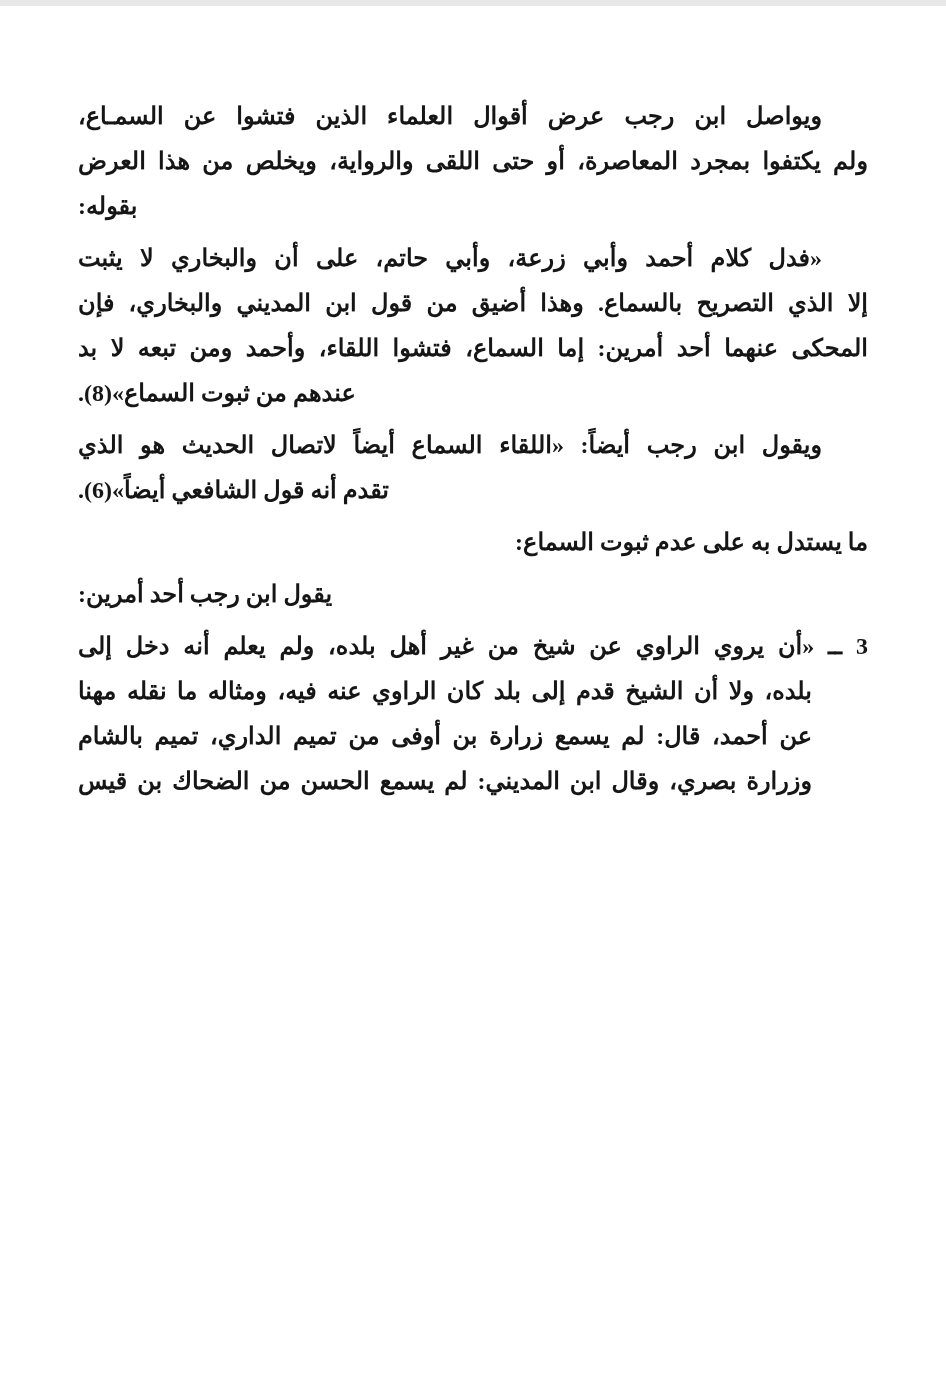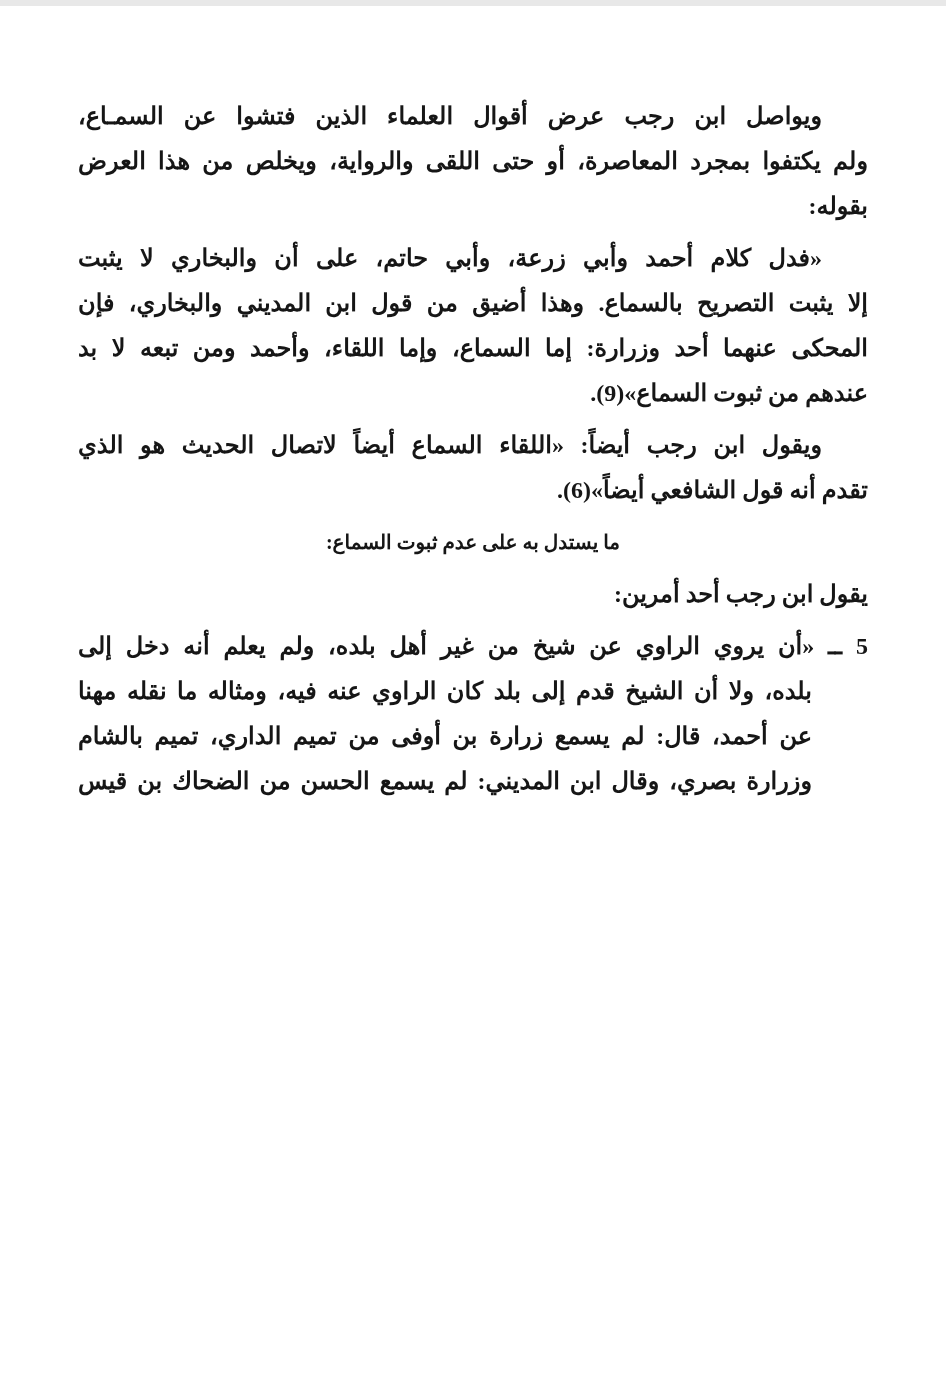--- a/index.html
+++ b/index.html
@@ -35,67 +35,67 @@
     line-height: 45px;
     white-space: normal;
   }
   
   .fill {
     text-align: justify;
     text-align-last: justify;
   }
   
   .end {
-    text-align: right;
+    text-align: left;
   }
   
   .indent { padding-right: 46px; }
   
   .hang   { padding-right: 56px; }
 
   .heading {
     margin: 0 0 7px 0;
-    font-size: 20px;
+    font-size: 24px;
     font-weight: bold;
     line-height: 45px;
-    text-align: center;
+    text-align: right;
   }
 </style>
 </head>
 <body>
 
 <div class="page">
   <main class="body" dir="rtl">
 
     <section class="para">
       <span class="line fill indent">ويواصل ابن رجب عرض أقوال العلماء الذين فتشوا عن السمـاع،</span>
       <span class="line fill">ولم يكتفوا بمجرد المعاصرة، أو حتى اللقى والرواية، ويخلص من هذا العرض</span>
       <span class="line end">بقوله:</span>
     </section>
 
     <section class="para">
       <span class="line fill indent">«فدل كلام أحمد وأبي زرعة، وأبي حاتم، على أن والبخاري لا يثبت</span>
-      <span class="line fill">إلا يثبت التصريح بالسماع. وهذا أضيق من قول ابن المديني والبخاري، فإن</span>
-      <span class="line fill">المحكى عنهما أحد وزرارة: إما السماع، وإما اللقاء، وأحمد ومن تبعه لا بد</span>
-      <span class="line end">عندهم من ثبوت السماع»(9).</span>
+      <span class="line fill">إلا الذي التصريح بالسماع. وهذا أضيق من قول ابن المديني والبخاري، فإن</span>
+      <span class="line fill">المحكى عنهما أحد أمرين: إما السماع، فتشوا اللقاء، وأحمد ومن تبعه لا بد</span>
+      <span class="line end">عندهم من ثبوت السماع»(8).</span>
     </section>
 
     <section class="para">
       <span class="line fill indent">ويقول ابن رجب أيضاً: «اللقاء السماع أيضاً لاتصال الحديث هو الذي</span>
       <span class="line end">تقدم أنه قول الشافعي أيضاً»(6).</span>
     </section>
 
     <h2 class="heading">ما يستدل به على عدم ثبوت السماع:</h2>
 
     <section class="para">
       <span class="line end">يقول ابن رجب أحد أمرين:</span>
     </section>
 
     <section class="para">
-      <span class="line fill">5 ــ «أن يروي الراوي عن شيخ من غير أهل بلده، ولم يعلم أنه دخل إلى</span>
+      <span class="line fill">3 ــ «أن يروي الراوي عن شيخ من غير أهل بلده، ولم يعلم أنه دخل إلى</span>
       <span class="line fill hang">بلده، ولا أن الشيخ قدم إلى بلد كان الراوي عنه فيه، ومثاله ما نقله مهنا</span>
       <span class="line fill hang">عن أحمد، قال: لم يسمع زرارة بن أوفى من تميم الداري، تميم بالشام</span>
       <span class="line fill hang">وزرارة بصري، وقال ابن المديني: لم يسمع الحسن من الضحاك بن قيس</span>
 
     </section>
 
   </main>
 </div>
 
 </body></html>

